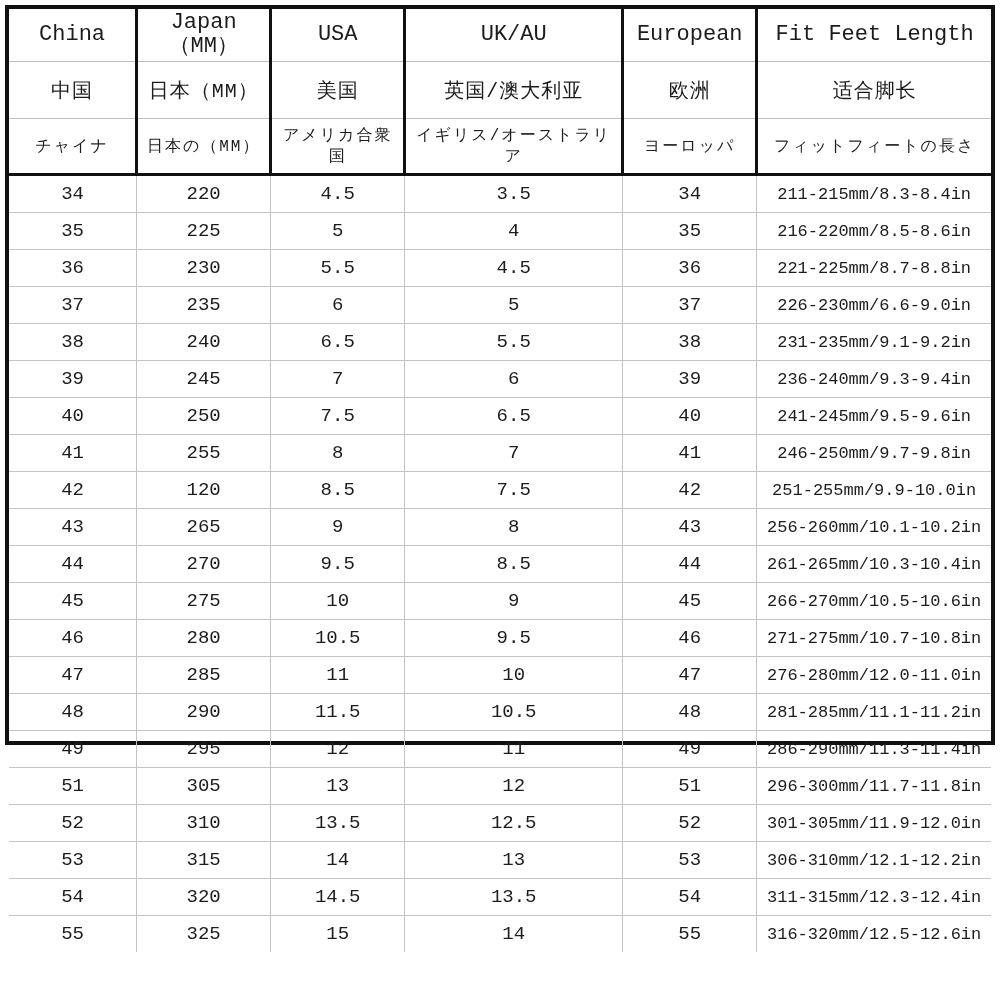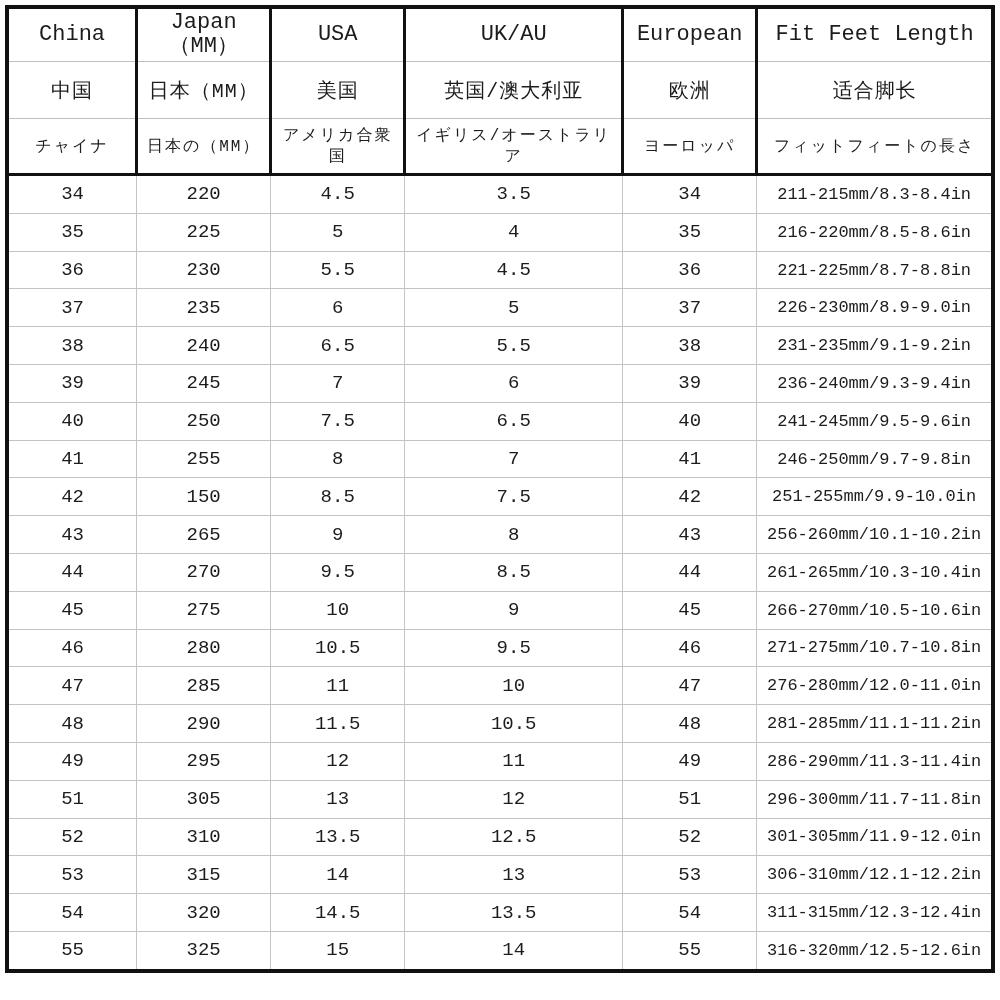--- a/index.html
+++ b/index.html
@@ -9,21 +9,21 @@
     width: 1000px;
     height: 1000px;
     font-family: "Liberation Mono", "DejaVu Sans Mono", monospace;
     color: #1c1c1c;
   }
   .chart-wrap {
     position: absolute;
     left: 5px;
     top: 5px;
     width: 990px;
-    height: 968px;
+    height: 740px;
     box-sizing: border-box;
     border: 4px solid #111111;
     background: #ffffff;
   }
   table.size-chart {
     border-collapse: collapse;
     table-layout: fixed;
     width: 100%;
     height: 100%;
   }
@@ -134,21 +134,21 @@
           <td class="col-uk_au">4.5</td>
           <td class="col-european">36</td>
           <td class="col-fit">221-225mm/8.7-8.8in</td>
         </tr>
         <tr>
           <td class="col-china">37</td>
           <td class="col-japan">235</td>
           <td class="col-usa">6</td>
           <td class="col-uk_au">5</td>
           <td class="col-european">37</td>
-          <td class="col-fit">226-230mm/8.9-9.0in</td>
+          <td class="col-fit">226-230mm/6.6-9.0in</td>
         </tr>
         <tr>
           <td class="col-china">38</td>
           <td class="col-japan">240</td>
           <td class="col-usa">6.5</td>
           <td class="col-uk_au">5.5</td>
           <td class="col-european">38</td>
           <td class="col-fit">231-235mm/9.1-9.2in</td>
         </tr>
         <tr>
@@ -170,21 +170,21 @@
         <tr>
           <td class="col-china">41</td>
           <td class="col-japan">255</td>
           <td class="col-usa">8</td>
           <td class="col-uk_au">7</td>
           <td class="col-european">41</td>
           <td class="col-fit">246-250mm/9.7-9.8in</td>
         </tr>
         <tr>
           <td class="col-china">42</td>
-          <td class="col-japan">150</td>
+          <td class="col-japan">120</td>
           <td class="col-usa">8.5</td>
           <td class="col-uk_au">7.5</td>
           <td class="col-european">42</td>
           <td class="col-fit">251-255mm/9.9-10.0in</td>
         </tr>
         <tr>
           <td class="col-china">43</td>
           <td class="col-japan">265</td>
           <td class="col-usa">9</td>
           <td class="col-uk_au">8</td>

